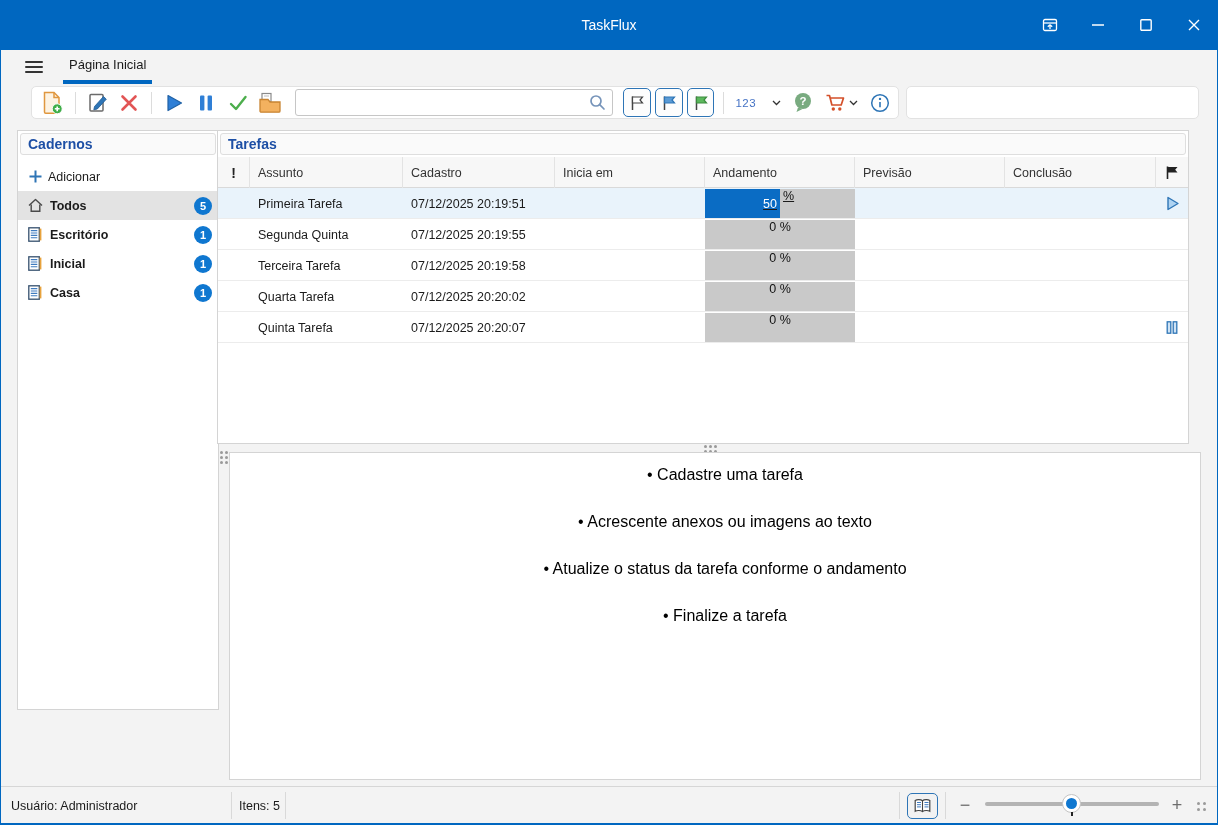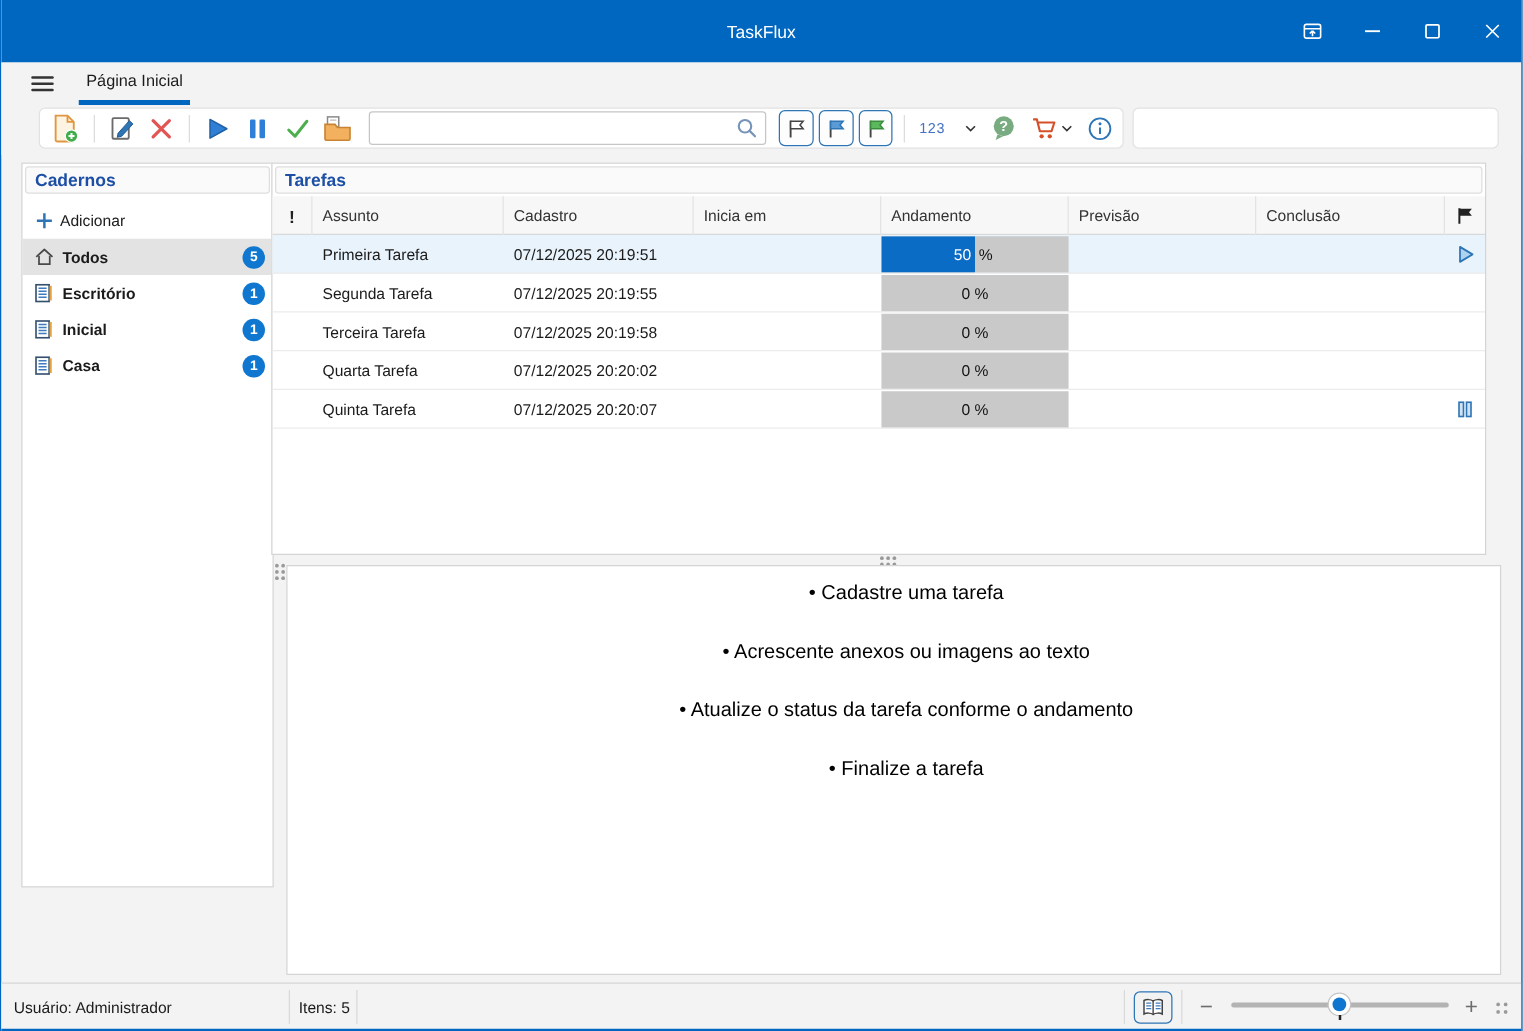--- a/index.html
+++ b/index.html
@@ -68,21 +68,21 @@
   .tasks{left:216px;top:130px;width:972px;height:314px;}
   .tgrid{display:grid;grid-template-columns:32px 153px 152px 150px 150px 150px 151px 1fr;align-items:center;}
   .thead{height:31px;background:#f7f7f7;border-bottom:1px solid #d9d9d9;color:#333;font-size:12.5px;}
   .thead .hc{height:31px;display:flex;align-items:center;padding-left:8px;border-right:1px solid #e3e3e3;}
   .thead .hc.center{justify-content:center;padding-left:0;}
   .thead .hc:last-child{border-right:none;}
   .trow{height:31px;border-bottom:1px solid #ececec;font-size:12.5px;color:#1b1b1b;}
   .trow.selected{background:var(--selected-row-bg);}
   .cell{padding-left:8px;white-space:nowrap;overflow:hidden;}
   .cell-progress{padding:0;height:31px;display:flex;align-items:center;}
-  .pbar{position:relative;height:29px;width:100%;background:var(--progress-bg);display:flex;align-items:center;overflow:hidden;}
+  .pbar{position:relative;height:29px;width:100%;background:var(--progress-bg);display:flex;overflow:hidden;text-decoration:underline;}
   .pbar-fill{height:100%;width:0;background:var(--progress-fill);display:flex;align-items:center;justify-content:flex-end;}
   .pbar-num{color:#fff;font-size:12.5px;padding-right:3px;}
   .pbar-sym{font-size:12.5px;color:#111;padding-left:3px;}
   .zero-label{position:absolute;left:0;width:100%;text-align:center;font-size:12.5px;color:#111;}
   .cell-status{padding:0;display:flex;align-items:center;justify-content:center;}
   .cell-status svg{display:none;}
 
   .hsplit-dots{position:absolute;left:703px;top:445px;display:grid;grid-template-columns:repeat(3,3px);grid-gap:2px;}
   .hsplit-dots i{width:3px;height:3px;background:#9a9a9a;border-radius:50%;}
   .vsplit-dots{position:absolute;left:219px;top:451px;display:grid;grid-template-columns:repeat(2,3px);grid-gap:2px;}
@@ -358,21 +358,21 @@
     <div class="cell"></div>
     <div class="cell cell-status">
       <svg class="ic-play" width="17" height="17" viewBox="0 0 17 17" style="display: block;">
               <path d="M4 2.5 L14 8.5 L4 14.5 Z" fill="#aed3f2" stroke="#2e75b6" stroke-width="1.4" stroke-linejoin="round"></path>
             </svg>
 
     </div>
   </div>
         <div class="tgrid trow">
     <div class="cell"></div>
-    <div class="cell">Segunda Tarefa</div>
+    <div class="cell">Segunda Quinta</div>
     <div class="cell">07/12/2025 20:19:55</div>
     <div class="cell"></div>
     <div class="cell cell-progress">
       <div class="pbar zero">
 
         <span class="zero-label">0 %</span>
       </div>
     </div>
     <div class="cell"></div>
     <div class="cell"></div>

